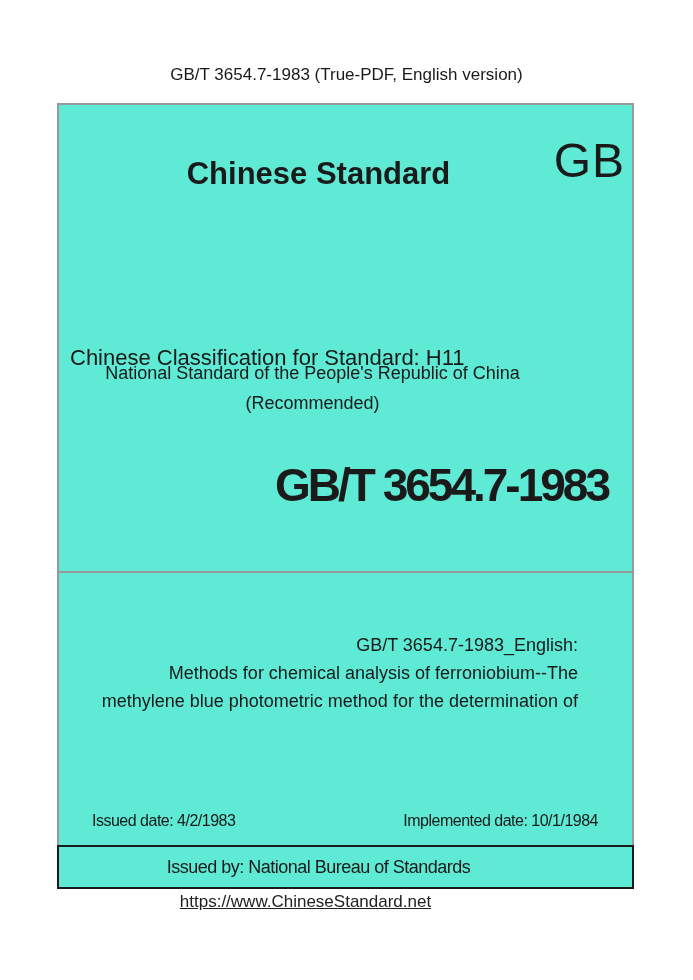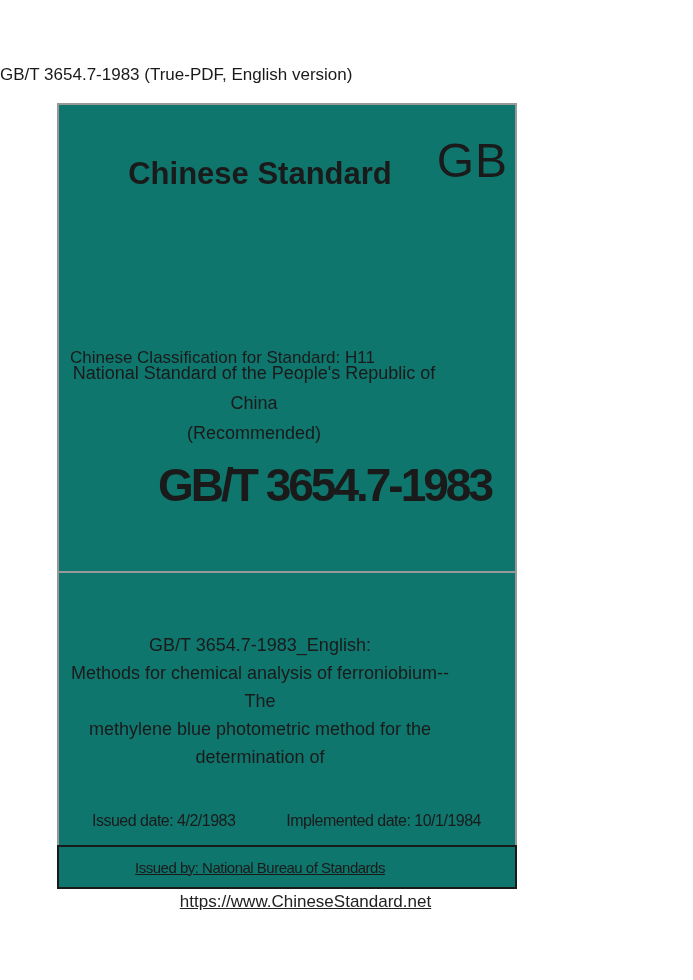--- a/index.html
+++ b/index.html
@@ -6,25 +6,25 @@
   .page {
     position: relative;
     width: 693px; height: 980px;
     background: #ffffff;
     font-family: "Liberation Sans", sans-serif;
     color: var(--text, #1a1a1a);
     overflow: hidden;
   }
   .header {
     position: absolute; top: 62px; left: 0; width: 693px;
-    text-align: left; font-size: 17px; line-height: 26px;
+    text-align: center; font-size: 17px; line-height: 26px;
   }
   .box {
-    position: absolute; left: 57px; width: 460px;
-    box-sizing: border-box; background: #0f766e;
+    position: absolute; left: 57px; width: 577px;
+    box-sizing: border-box; background: #5eead4;
   }
   .box1 {
     top: 103px; height: 470px;
     border: 2px solid var(--border_gray, #999999);
   }
   .box2 {
     top: 573px; height: 272px;
     border-left: 2px solid var(--border_gray, #999999);
     border-right: 2px solid var(--border_gray, #999999);
   }
@@ -42,39 +42,39 @@
     position: absolute; top: 28px; right: 7px;
     font-size: 48px; font-weight: normal; line-height: 56px;
     letter-spacing: 1px;
   }
   .national {
     position: absolute; top: 253px; left: 0; right: 66px;
     text-align: center; font-size: 18px; line-height: 30px;
   }
   .classification {
     position: absolute; top: 243px; left: 11px;
-    font-size: 17px; line-height: 20px;
+    font-size: 22px; line-height: 20px;
   }
   .std-number {
     position: absolute; top: 313px; right: 24px;
     font-size: 46px; font-weight: bold; line-height: 54px;
     letter-spacing: -3px; white-space: nowrap; margin-top: 40px;
   }
   .desc {
     position: absolute; top: 58px; left: 0; right: 54px;
-    text-align: center; font-size: 18px; line-height: 28px;
+    text-align: right; font-size: 18px; line-height: 28px;
   }
   .dates {
     position: absolute; top: 236px; left: 33px; right: 34px;
     display: flex; justify-content: space-between;
     font-size: 16px; line-height: 24px; letter-spacing: -0.5px;
   }
   .issuer-text {
     width: 100%; box-sizing: border-box; padding-right: 54px;
-    text-align: center; font-size: 15px; letter-spacing: -0.5px; text-decoration: underline;
+    text-align: center; font-size: 18px; letter-spacing: -0.5px;
   }
   .footer-link {
     position: absolute; top: 891px; left: 0; width: 611px;
     text-align: center; font-size: 17px; line-height: 22px;
     color: var(--link, #222222); text-decoration: underline;
   }
 </style>
 </head>
 <body>
 

